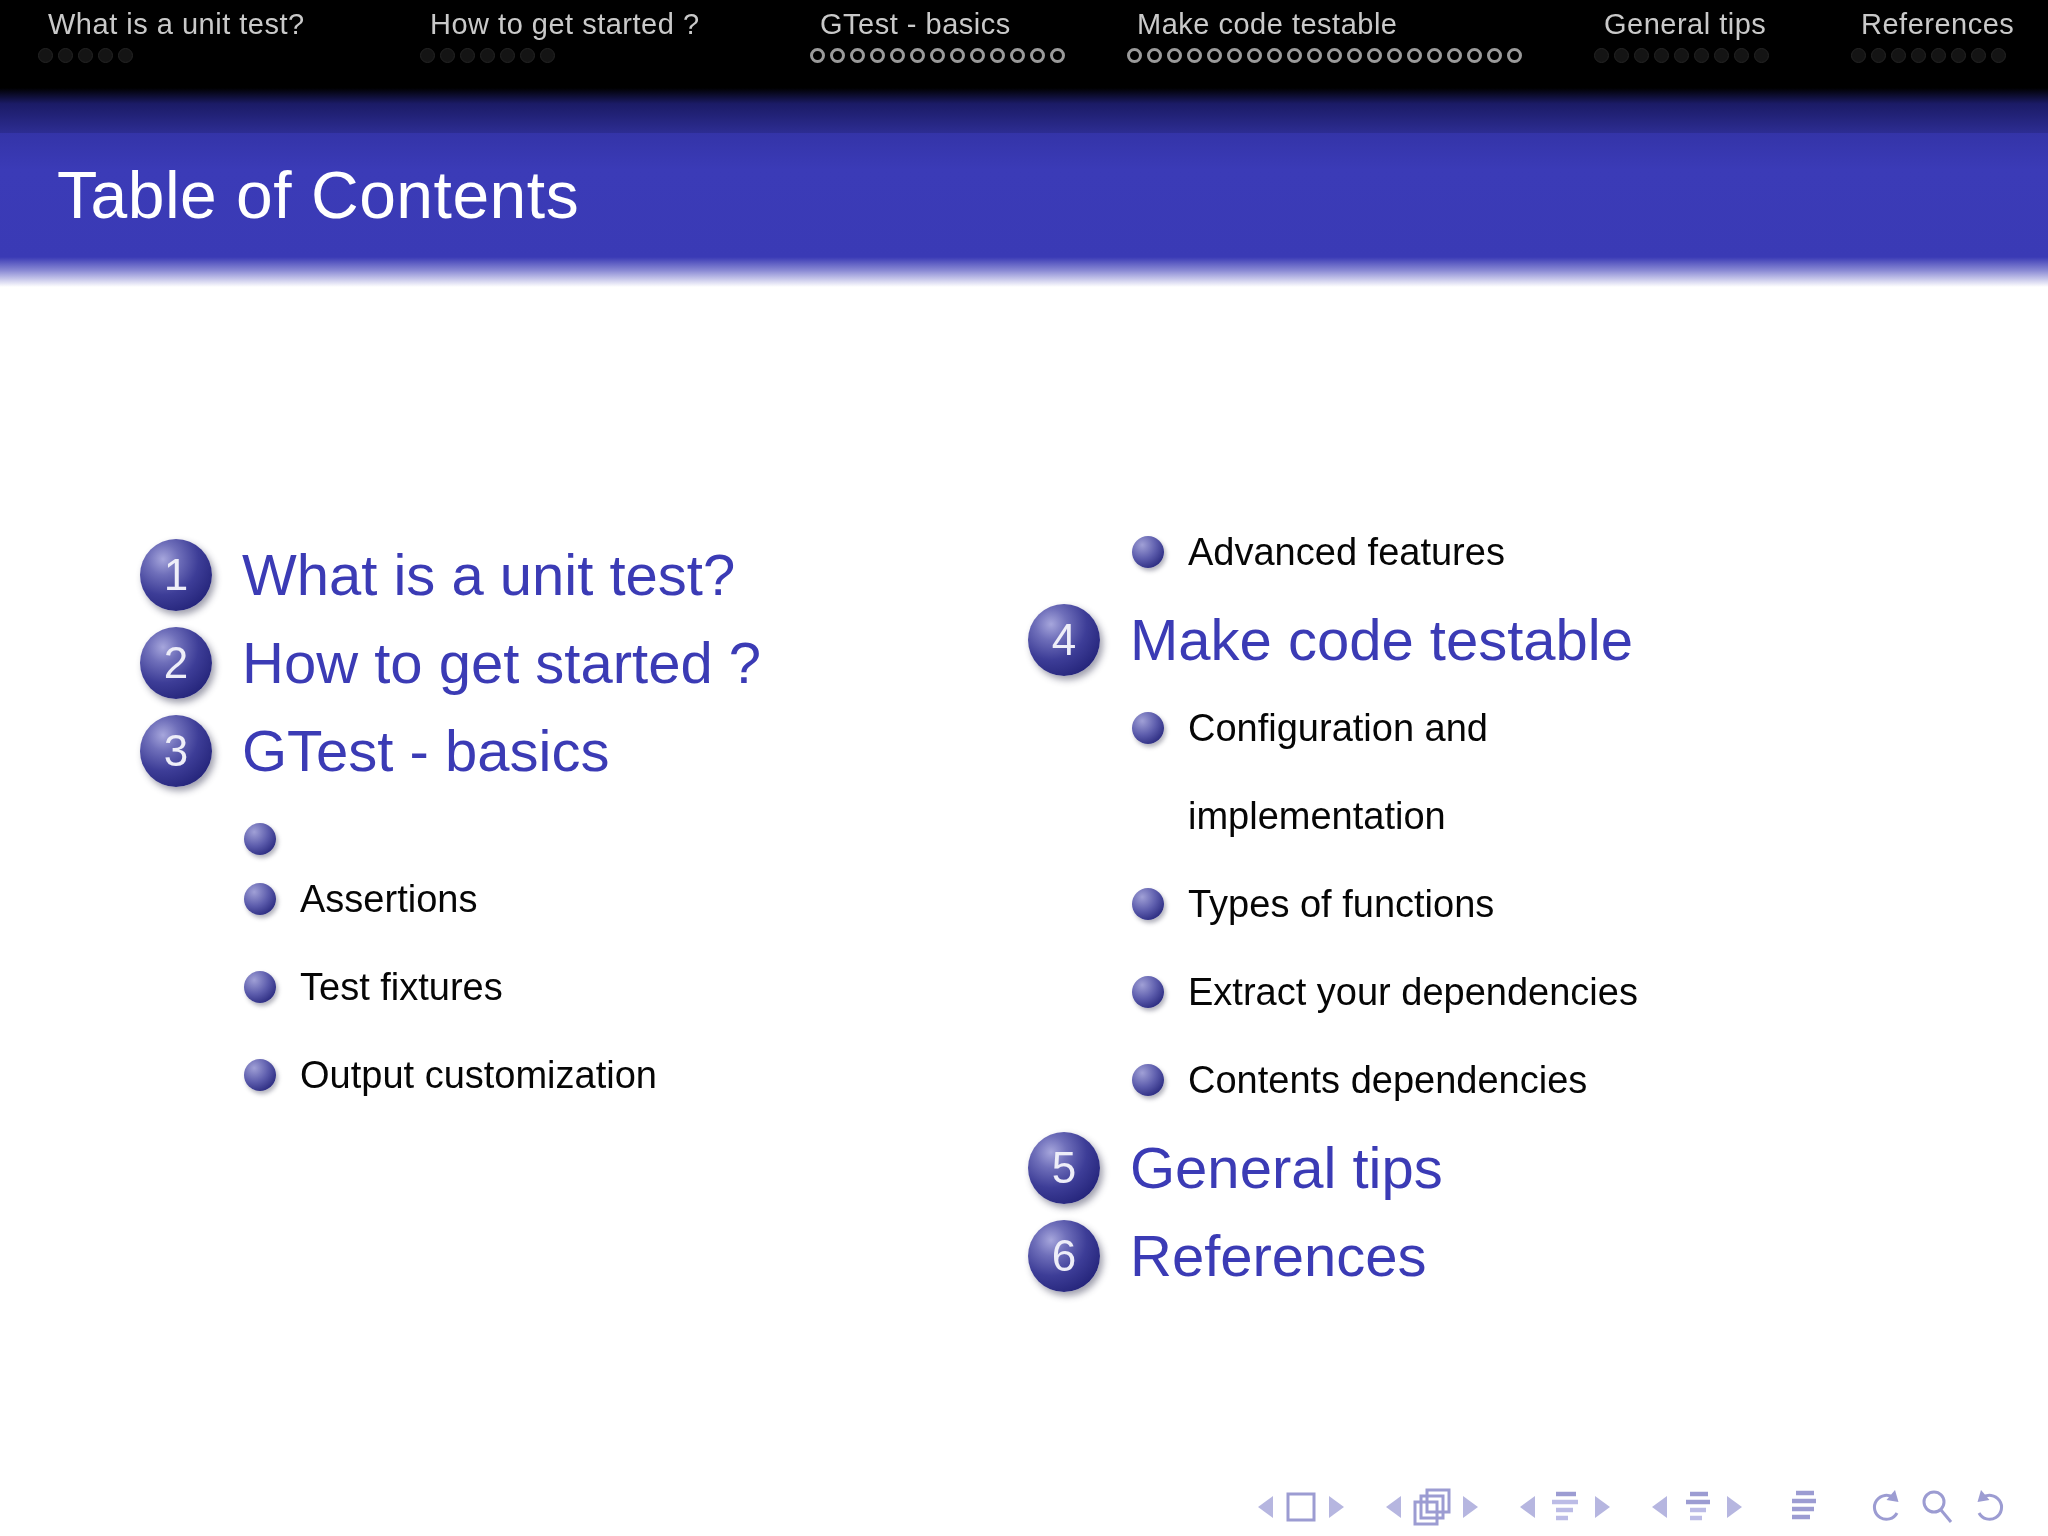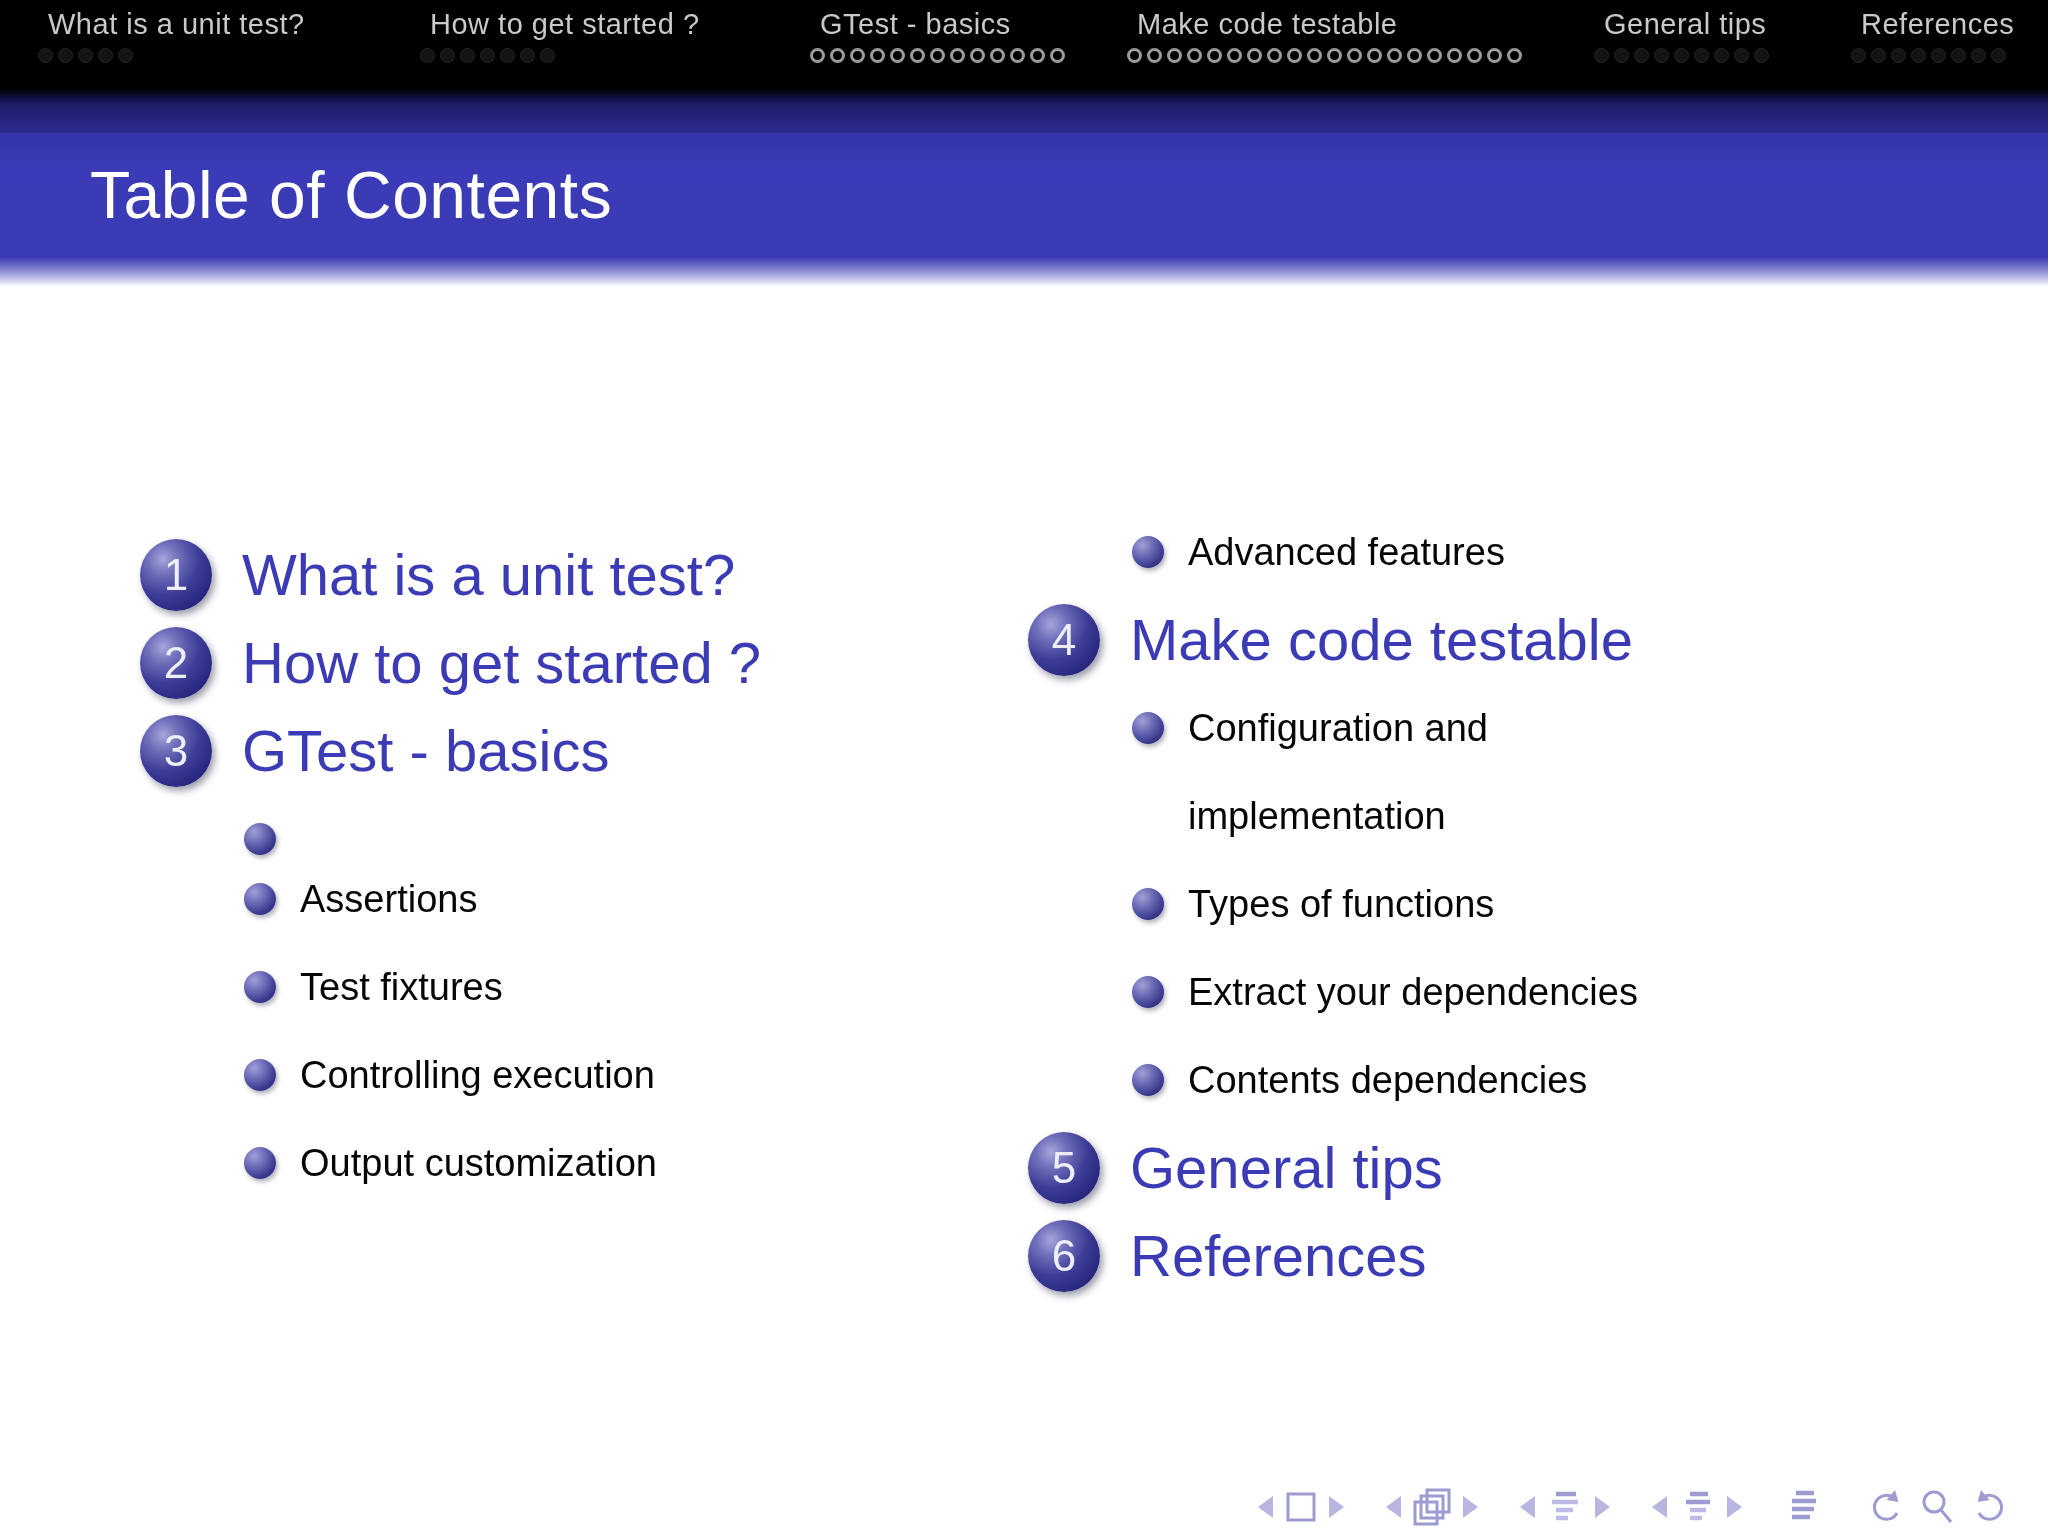--- a/index.html
+++ b/index.html
@@ -16,21 +16,21 @@
   .lit .dot{border:3px solid #9a9a9a;background:transparent;}
   .dim .dot{border:1px solid #242424;background:#141414;}
   
   .band-dark{position:absolute;left:0;top:88px;width:2048px;height:45px;
     background:linear-gradient(180deg,#000000 0%,#1b1b66 35%,#2d2d92 100%);}
   .band-main{position:absolute;left:0;top:133px;width:2048px;height:124px;
     background:linear-gradient(180deg,#3434a8 0%,#3b3bb7 30%,#3a3ab5 100%);
     display:flex;align-items:center;}
   .band-fade{position:absolute;left:0;top:257px;width:2048px;height:30px;
     background:linear-gradient(180deg,#3a3ab5 0%,#8a8ad4 45%,#ffffff 100%);}
-  .frametitle{color:#ffffff;font-size:66px;padding-left:90px;letter-spacing:0.5px;}
+  .frametitle{color:#ffffff;font-size:66px;padding-left:57px;letter-spacing:0.5px;}
   
   .col{position:absolute;display:flex;flex-direction:column;}
   .col-left{left:140px;top:531px;width:820px;}
   .col-right{left:1028px;top:508px;width:980px;}
   .row{display:flex;align-items:flex-start;}
   .row.sub{padding-left:104px;}
   .ball{
     width:72px;height:72px;border-radius:50%;flex:0 0 auto;margin-top:8px;margin-right:30px;
     background:radial-gradient(circle at 32% 28%,#a6a6dc 0%,#6f6fba 22%,#3d3d97 50%,#26267c 78%,#191958 100%);
     box-shadow:3px 4px 7px rgba(40,40,70,0.45);
@@ -184,24 +184,20 @@
   <div class="row sub">
     <span class="bullet"></span>
     <span class="blabel">Assertions</span>
   </div>
   <div class="row sub">
     <span class="bullet"></span>
     <span class="blabel">Test fixtures</span>
   </div>
   <div class="row sub">
     <span class="bullet"></span>
-    <span class="blabel">Controlling execution</span>
-  </div>
-  <div class="row sub">
-    <span class="bullet"></span>
     <span class="blabel">Output customization</span>
   </div>
 </div>
 
 <div class="col col-right">
   <div class="row sub">
     <span class="bullet"></span>
     <span class="blabel">Advanced features</span>
   </div>
   <div class="row sec">

